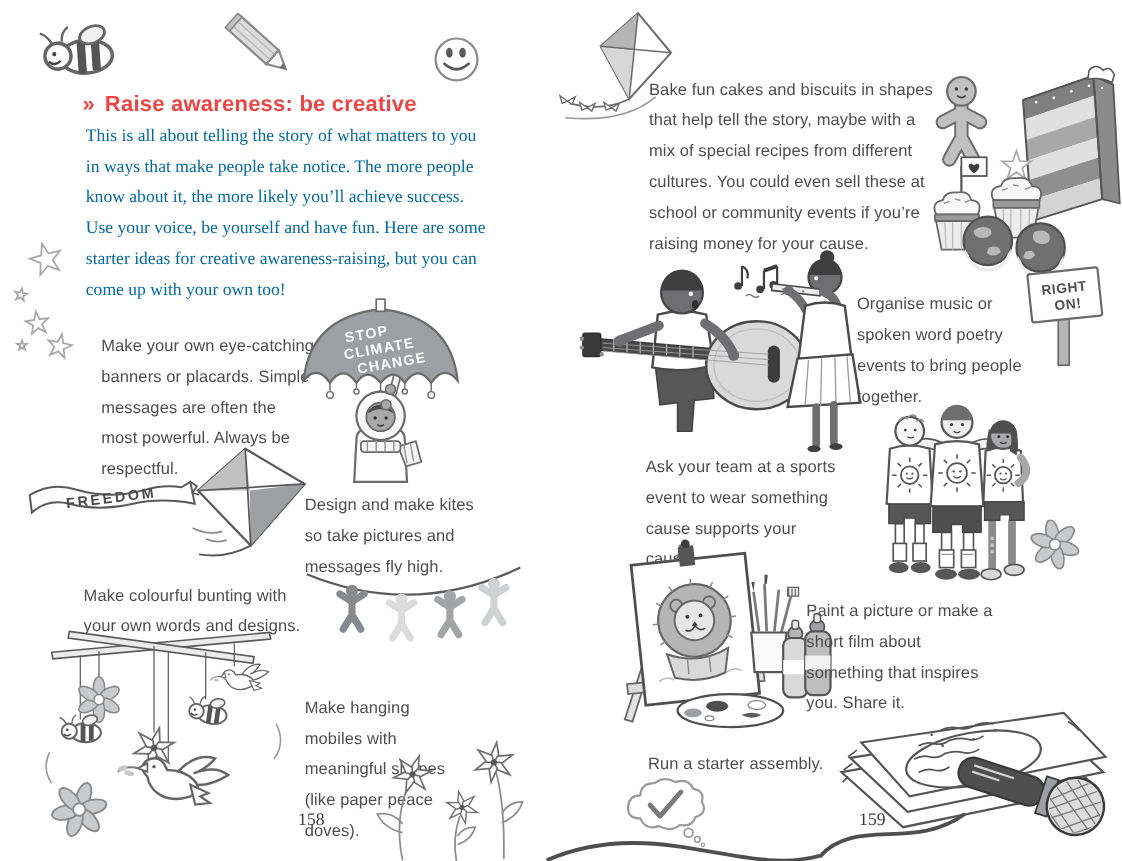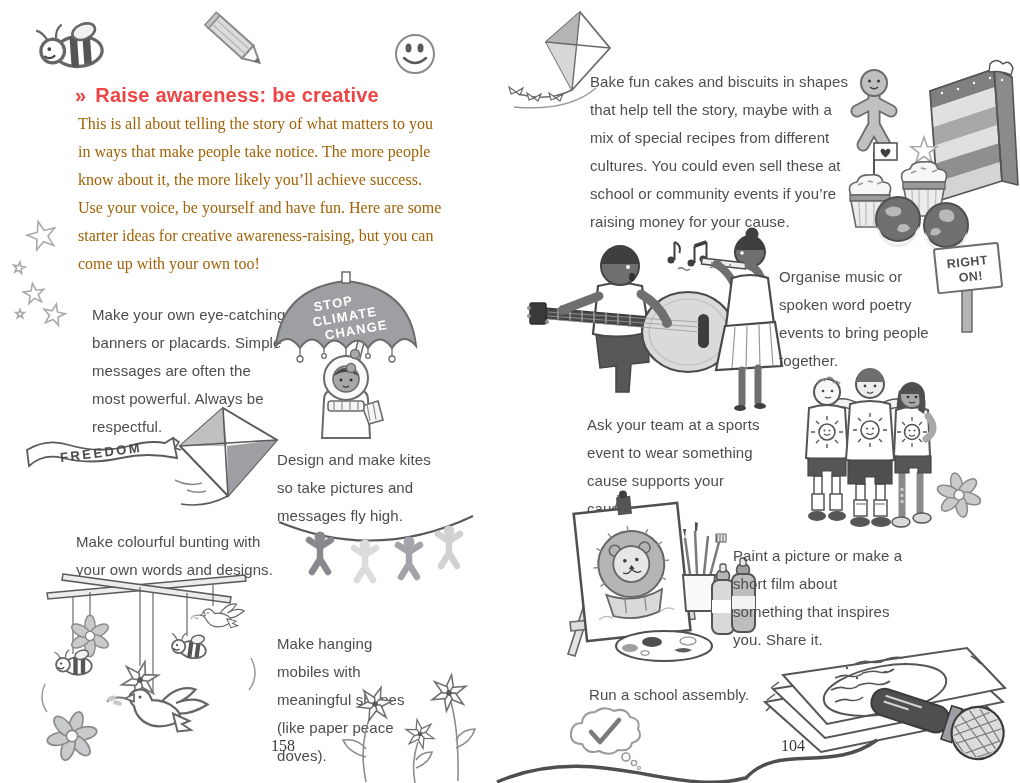--- a/index.html
+++ b/index.html
@@ -2,21 +2,21 @@
 <html><head>
 <meta charset="utf-8">
 <style>
   html,body{margin:0;padding:0;background:#fff;}
   .spread{position:relative;width:1020px;height:783px;background:#fff;overflow:hidden;
           font-family:"Liberation Sans",sans-serif;}
   .abs{position:absolute;}
   .heading{font-family:"Liberation Sans",sans-serif;font-weight:bold;font-size:20px;
            color:#ef4444;letter-spacing:.2px;}
   .heading .marker{margin-right:9px;font-weight:bold;}
-  .intro{font-family:"Liberation Serif",serif;font-size:16px;line-height:28px;color:#a16207;margin:0;}
+  .intro{font-family:"Liberation Serif",serif;font-size:16px;line-height:28px;color:#0369a1;margin:0;}
   .caption{font-size:15px;line-height:28px;color:#4d4d4f;margin:0;letter-spacing:.1px;}
   .pagenum{font-family:"Liberation Serif",serif;font-size:16px;color:#3a3a3a;text-align:right;}
   svg{display:block;overflow:visible;}
   .umb-txt{font-family:"Liberation Sans",sans-serif;font-weight:bold;font-size:13px;fill:#fff;letter-spacing:1.2px;}
   .frd-txt{font-family:"Liberation Sans",sans-serif;font-weight:bold;font-size:13px;fill:#4a4a4a;letter-spacing:2.5px;}
   .plc-txt{font-family:"Liberation Sans",sans-serif;font-weight:bold;font-size:12.5px;fill:#4f4f4f;letter-spacing:.5px;}
 </style>
 </head>
 <body>
 
@@ -495,21 +495,21 @@
       <ellipse cx="122" cy="170" rx="48" ry="15" fill="#fff" stroke="#4f4f4f" stroke-width="2"></ellipse>
       <ellipse cx="110" cy="166" rx="10" ry="5" fill="#4f4f4f"></ellipse>
       <ellipse cx="88" cy="172" rx="8" ry="4" fill="#9d9fa2"></ellipse>
       <path d="M132 174 q10 -4 18 0 q-8 5 -18 0 z" fill="#5d5d5d"></path>
       <ellipse cx="146" cy="165" rx="8" ry="4" fill="#fff" stroke="#888" stroke-width="1.2"></ellipse>
       <ellipse cx="103" cy="177" rx="4" ry="2.2" fill="#fff" stroke="#888" stroke-width="1.1"></ellipse>
     </svg>
 
     <p class="caption abs" style="left:733px;top:542px;width:178px">Paint a picture or make a short film about something that inspires you. Share it.</p>
 
-    <p class="caption abs" style="left:589px;top:681px;width:170px">Run a school assembly.</p>
+    <p class="caption abs" style="left:589px;top:681px;width:170px">Run a starter assembly.</p>
 
     <svg class="abs" style="left:566px;top:700px" width="82" height="72" viewBox="0 0 82 72">
       <path d="M16 44 Q4 44 5 33 Q6 23 16 23 Q17 12 29 12 Q38 5 48 11 Q60 7 64 17 Q75 19 72 29 Q78 39 66 43 Q64 52 52 50 Q44 57 33 51 Q21 55 16 44 Z" fill="#fff" stroke="#9a9a9a" stroke-width="2"></path>
       <path d="M25 32 l9 10 19 -22" stroke="#7a7a7a" stroke-width="4.5" fill="none" stroke-linecap="round" stroke-linejoin="round"></path>
       <circle cx="60" cy="57" r="4" fill="#fff" stroke="#9a9a9a" stroke-width="1.6"></circle>
       <circle cx="68" cy="63" r="2.6" fill="#fff" stroke="#9a9a9a" stroke-width="1.4"></circle>
       <circle cx="73" cy="68" r="1.5" fill="#fff" stroke="#9a9a9a" stroke-width="1.2"></circle>
     </svg>
 
     <svg class="abs" style="left:735px;top:622px" width="285" height="161" viewBox="0 0 285 161">
@@ -544,15 +544,15 @@
           <path d="M270 80 l-50 36 M266 70 l-46 36 M260 62 l-42 36 M272 92 l-44 34 M270 104 l-36 26"></path>
         </g>
       </g>
       <path d="M142 118 C 96 152, 42 120, 10 157" stroke="#4f4f4f" stroke-width="3.5" fill="none"></path>
     </svg>
 
     <svg class="abs" style="left:495px;top:688px" width="252" height="95" viewBox="0 0 252 95">
       <path d="M250 90 C 180 110, 100 52, 2 94" stroke="#4f4f4f" stroke-width="3.5" fill="none"></path>
     </svg>
 
-    <div class="pagenum abs" style="left:725px;top:737px;width:80px">104</div>
+    <div class="pagenum abs" style="left:725px;top:737px;width:80px">159</div>
   </div>
 </div>
 
 </body></html>

